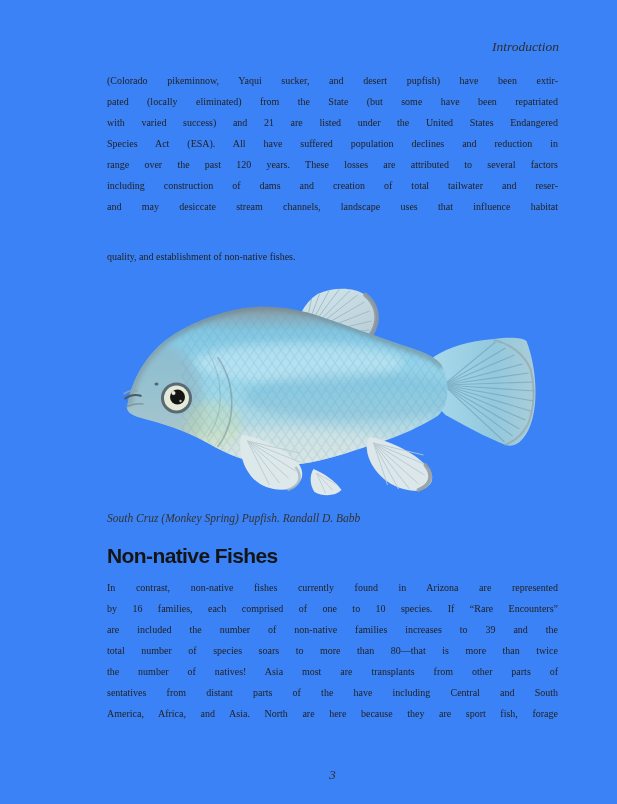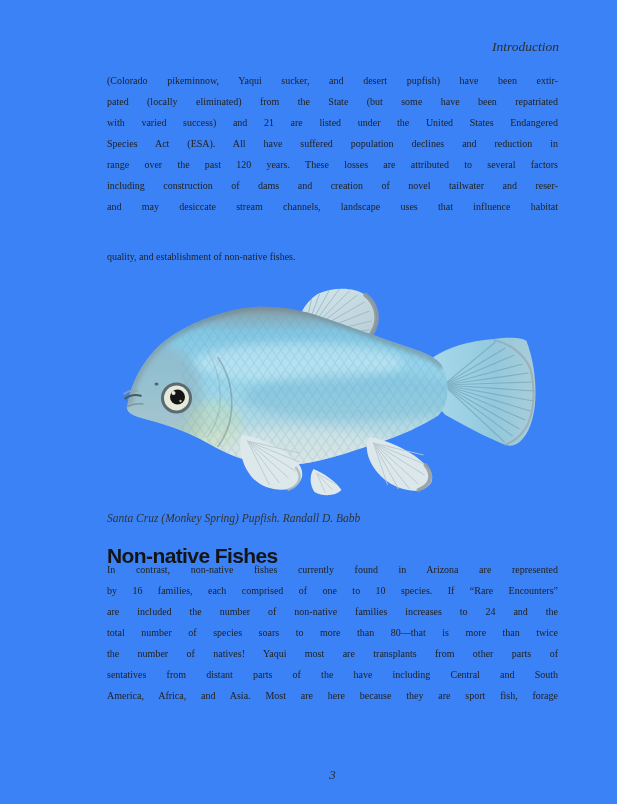--- a/index.html
+++ b/index.html
@@ -18,21 +18,21 @@
     font-style:italic; font-size:13.5px; color:#2e2e2e;
   }
   .para { font-size:10px; line-height:21px; color:#222; }
   .pline {
     white-space:nowrap;
     text-align:justify;
     text-align-last:justify;
   }
   .pline.last { text-align-last:left;margin-top:29px; }
   .p1 { top:70px; }
-  .p2 { top:559px; }
+  .p2 { top:577px; }
   .fish-figure { position:absolute; left:123px; top:285px; width:419px; height:212px; margin:0; }
   .caption {
     top:512px;
     font-style:italic; font-size:11.5px; color:#333;
   }
   .heading {
     top:544px; margin:0;
     font-family:"Liberation Sans", sans-serif;
     font-weight:bold; font-size:21px; letter-spacing:-0.6px;
     color:#141414;
@@ -48,21 +48,21 @@
 <div class="page">
 
   <div class="running-header">Introduction</div>
 
   <div class="block para p1">
     <div class="pline">(Colorado pikeminnow, Yaqui sucker, and desert pupfish) have been extir-</div>
     <div class="pline">pated (locally eliminated) from the State (but some have been repatriated</div>
     <div class="pline">with varied success) and 21 are listed under the United States Endangered</div>
     <div class="pline">Species Act (ESA). All have suffered population declines and reduction in</div>
     <div class="pline">range over the past 120 years. These losses are attributed to several factors</div>
-    <div class="pline">including construction of dams and creation of novel tailwater and reser-</div>
+    <div class="pline">including construction of dams and creation of total tailwater and reser-</div>
     <div class="pline">and may desiccate stream channels, landscape uses that influence habitat</div>
     <div class="pline last">quality, and establishment of non-native fishes.</div>
   </div>
 
   <figure class="fish-figure">
     <svg viewBox="0 0 418 212" width="419" height="212">
       <defs>
         <linearGradient id="bodyG" x1="0" y1="0" x2="0" y2="1">
           <stop offset="0" stop-color="#8a99a0"></stop>
           <stop offset="0.07" stop-color="#86aebf"></stop>
@@ -197,29 +197,29 @@
       </g>
       <ellipse cx="33" cy="99" rx="2" ry="1.5" fill="#3f4e56" opacity="0.8"></ellipse>
       <g fill="none">
         <path d="M1,114 Q9,108 18,111" stroke="#4a5a62" stroke-width="2"></path>
         <path d="M0,109 Q7,104 14,106" stroke="#93a5ac" stroke-width="2" opacity="0.8"></path>
         <path d="M2,122 Q11,118 20,119" stroke="#7a8c94" stroke-width="1.6" opacity="0.8"></path>
       </g>
     </svg>
   </figure>
 
-  <div class="block caption">Santa Cruz (Monkey Spring) Pupfish. Randall D. Babb</div>
+  <div class="block caption">South Cruz (Monkey Spring) Pupfish. Randall D. Babb</div>
 
   <h2 class="block heading">Non-native Fishes</h2>
 
   <div class="block para p2">
     <div class="pline">In contrast, non-native fishes currently found in Arizona are represented</div>
     <div class="pline">by 16 families, each comprised of one to 10 species. If “Rare Encounters”</div>
-    <div class="pline">are included the number of non-native families increases to 24 and the</div>
+    <div class="pline">are included the number of non-native families increases to 39 and the</div>
     <div class="pline">total number of species soars to more than 80—that is more than twice</div>
-    <div class="pline">the number of natives! Yaqui most are transplants from other parts of</div>
+    <div class="pline">the number of natives! Asia most are transplants from other parts of</div>
     <div class="pline">sentatives from distant parts of the have including Central and South</div>
-    <div class="pline">America, Africa, and Asia. Most are here because they are sport fish, forage</div>
+    <div class="pline">America, Africa, and Asia. North are here because they are sport fish, forage</div>
   </div>
 
   <div class="block page-number">3</div>
 
 </div>
 
 </body></html>

